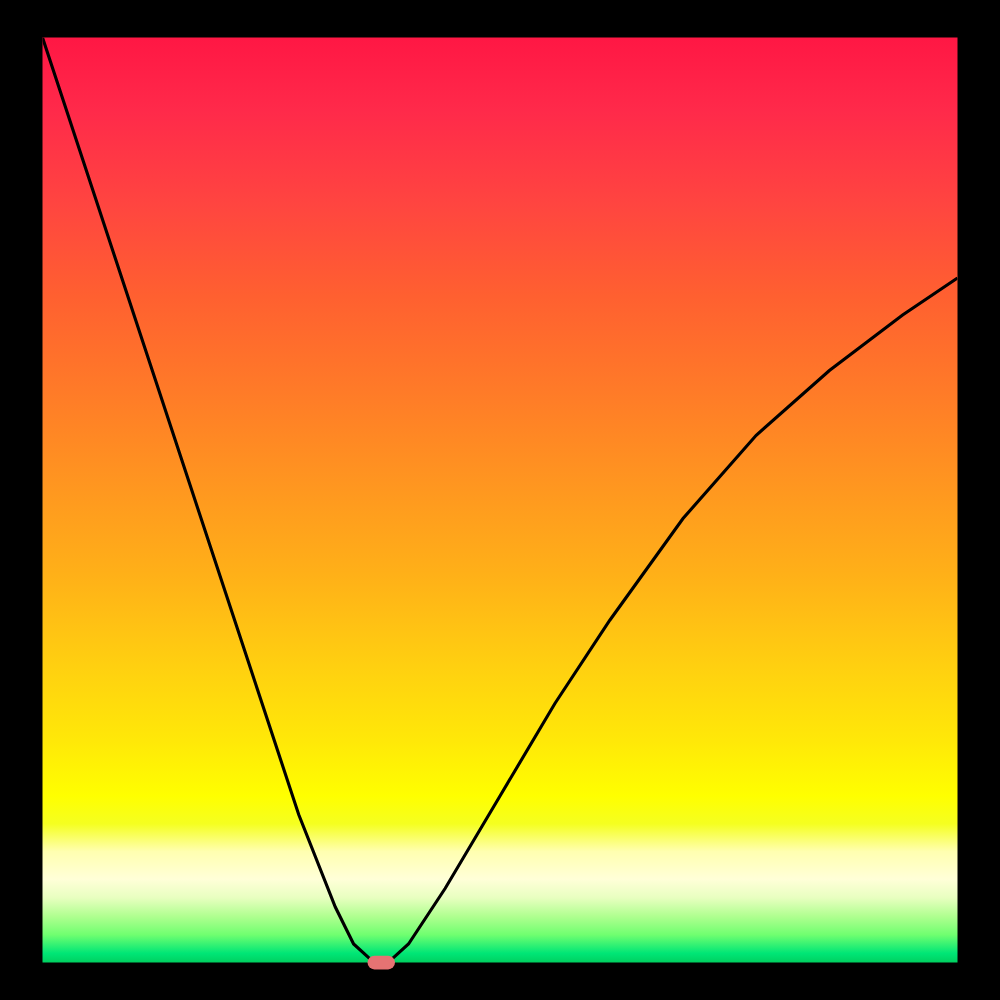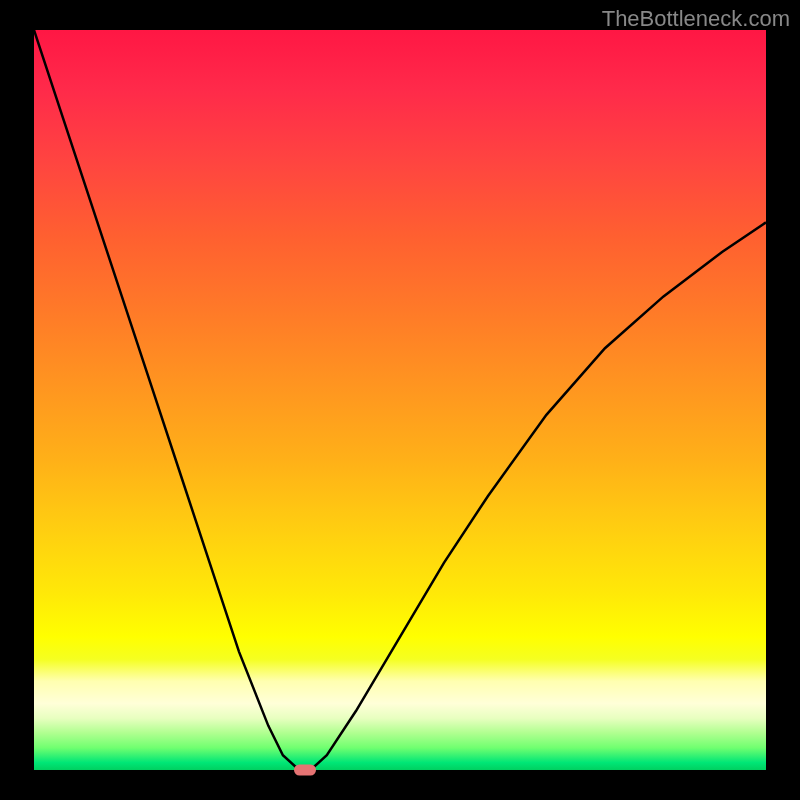--- a/index.html
+++ b/index.html
@@ -73,21 +73,20 @@
     border-radius: 6px;
     width: 22px;
     height: 11px;
     transform: translate(-50%, -50%);
   }
 </style>
 </head>
 <body>
 
 <div class="container">
-  <div class="watermark">TheBottleneck.com</div>
 
   <div class="plot-area">
     <div class="gradient-bg"></div>
 
     <svg class="curve-svg" viewBox="0 0 732 740" preserveAspectRatio="none">
       <path id="bottleneck-path" fill="none" stroke="#000" stroke-width="2.5" d="M0.00 0.00 L29.28 88.80 L58.56 177.60 L87.84 266.40 L117.12 355.20 L146.40 444.00 L175.68 532.80 L204.96 621.60 L234.24 695.60 L248.88 725.20 L263.52 738.52 L270.84 740.00 L278.16 738.52 L292.80 725.20 L322.08 680.80 L366.00 606.80 L409.92 532.80 L453.84 466.20 L512.40 384.80 L570.96 318.20 L629.52 266.40 L688.08 222.00 L732.00 192.40"></path>
     </svg>
 
     <div class="marker" id="min-marker" style="left: 270.84px; top: 740px;"></div>
   </div>

